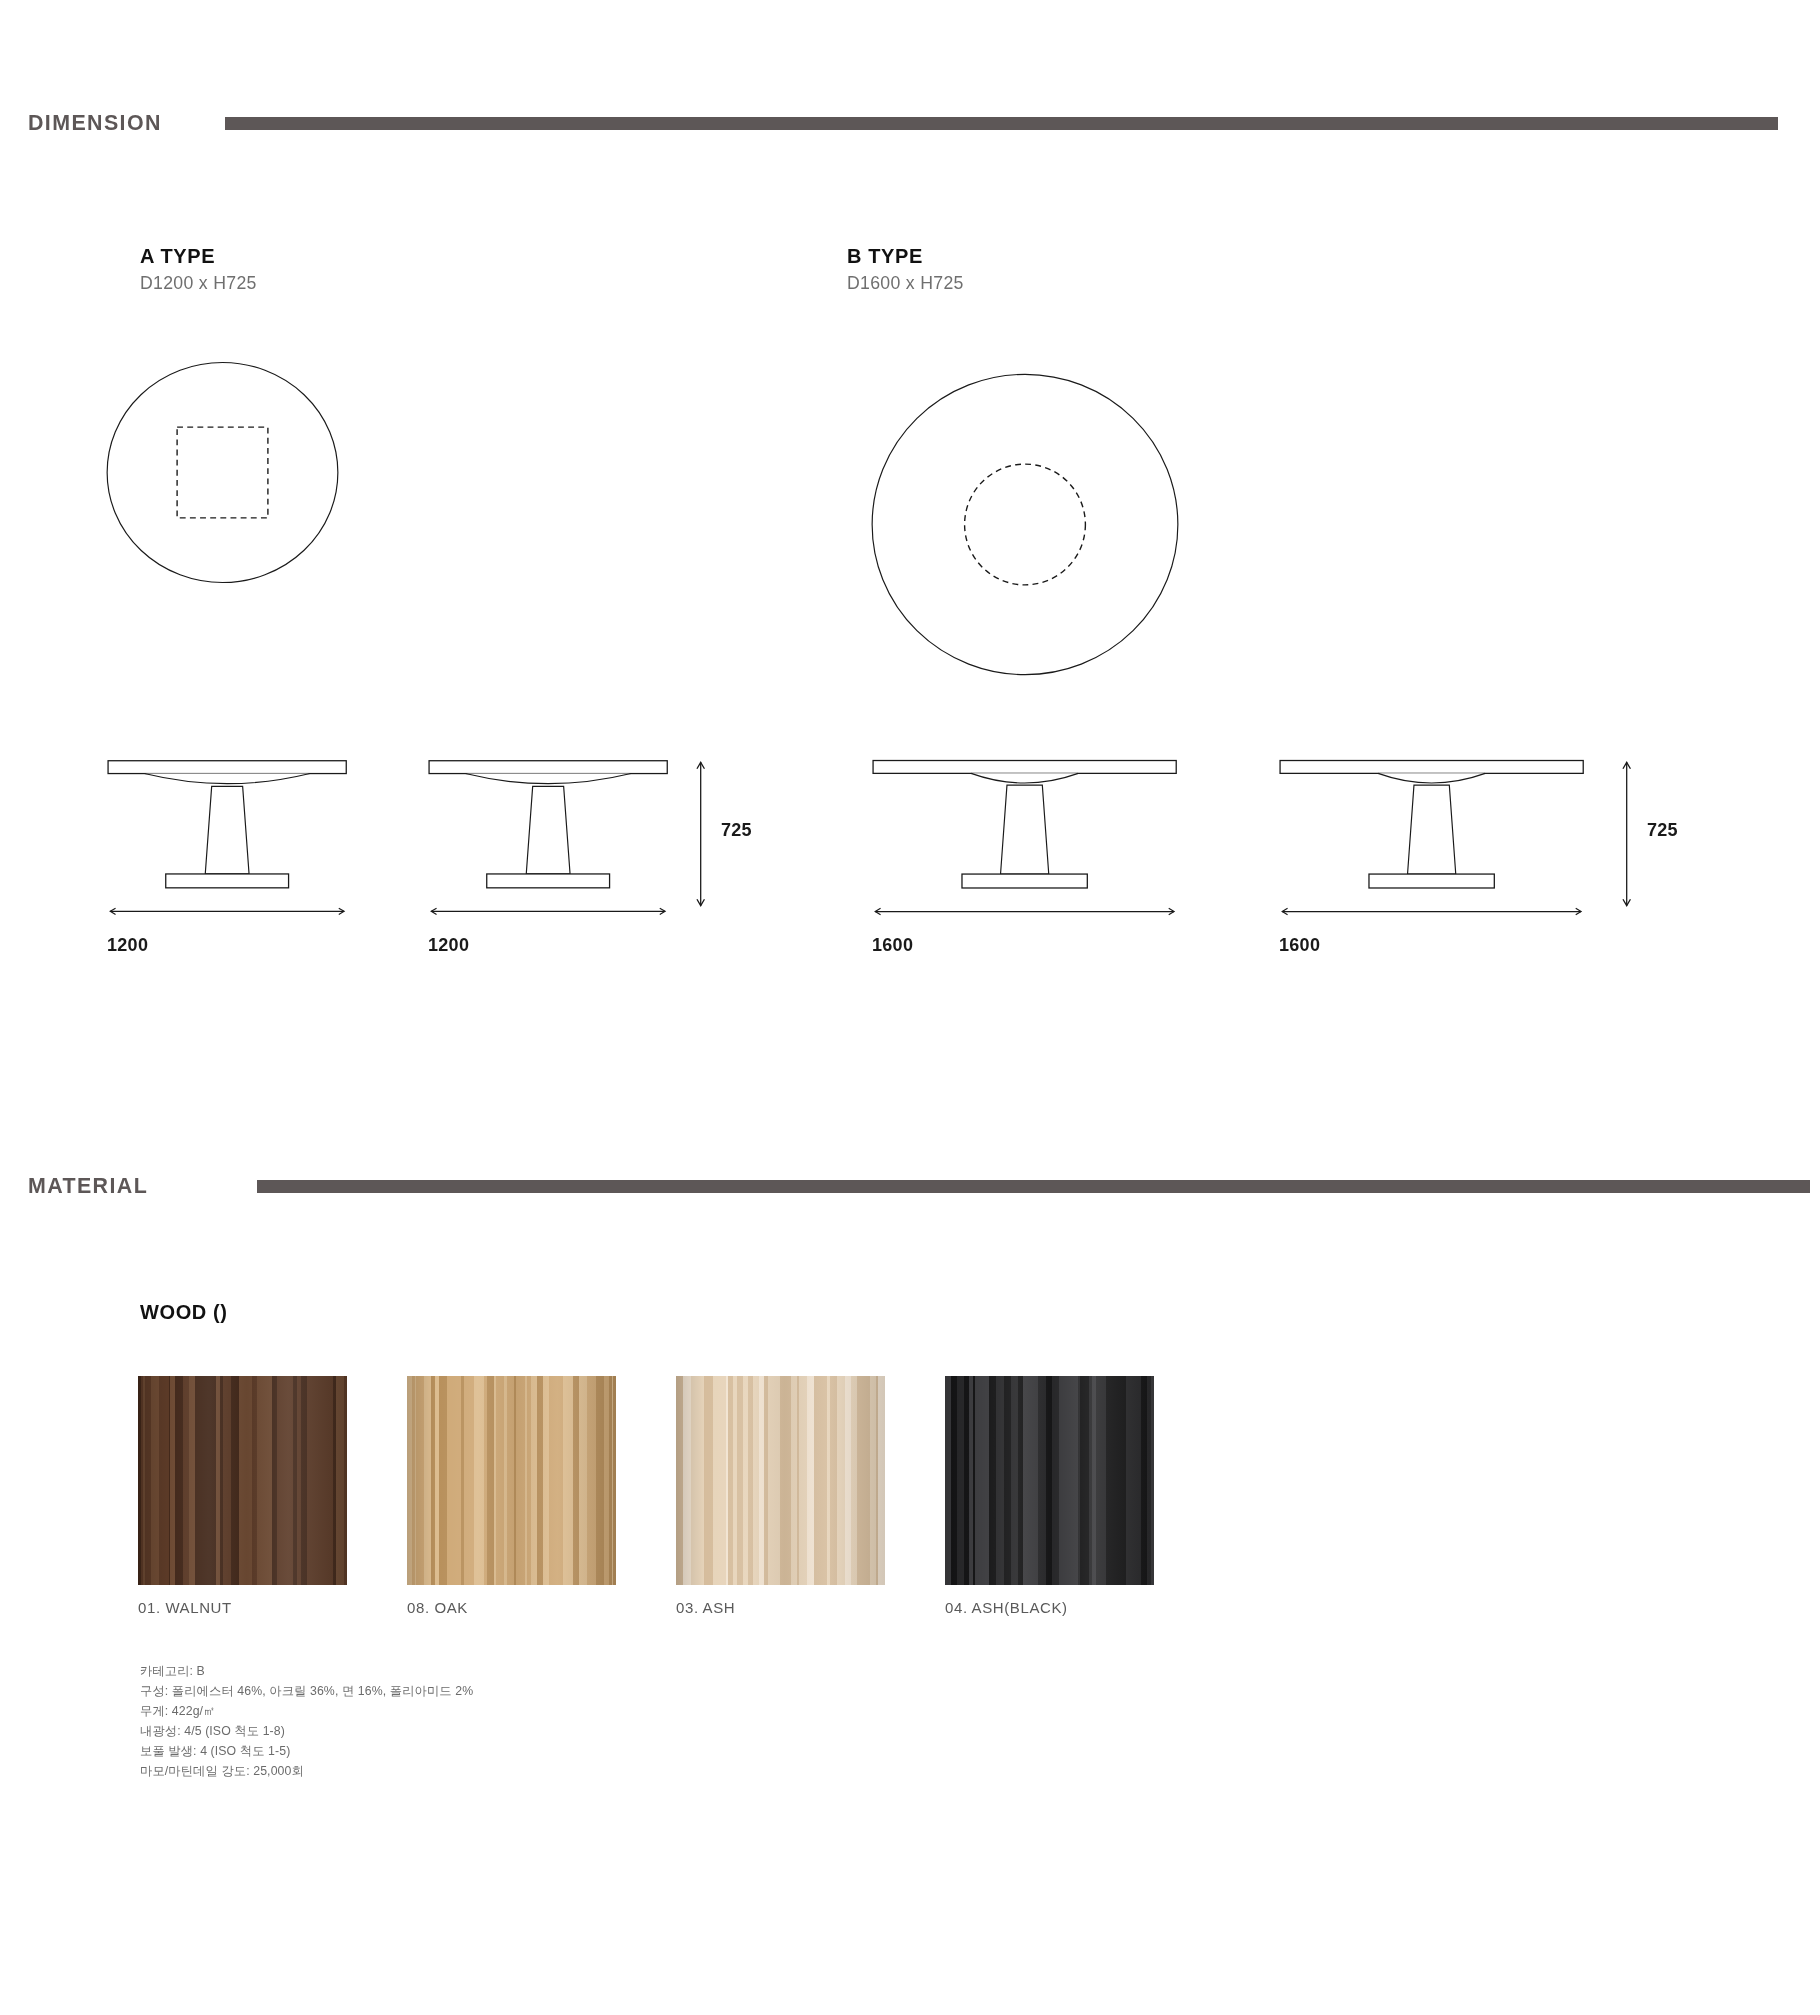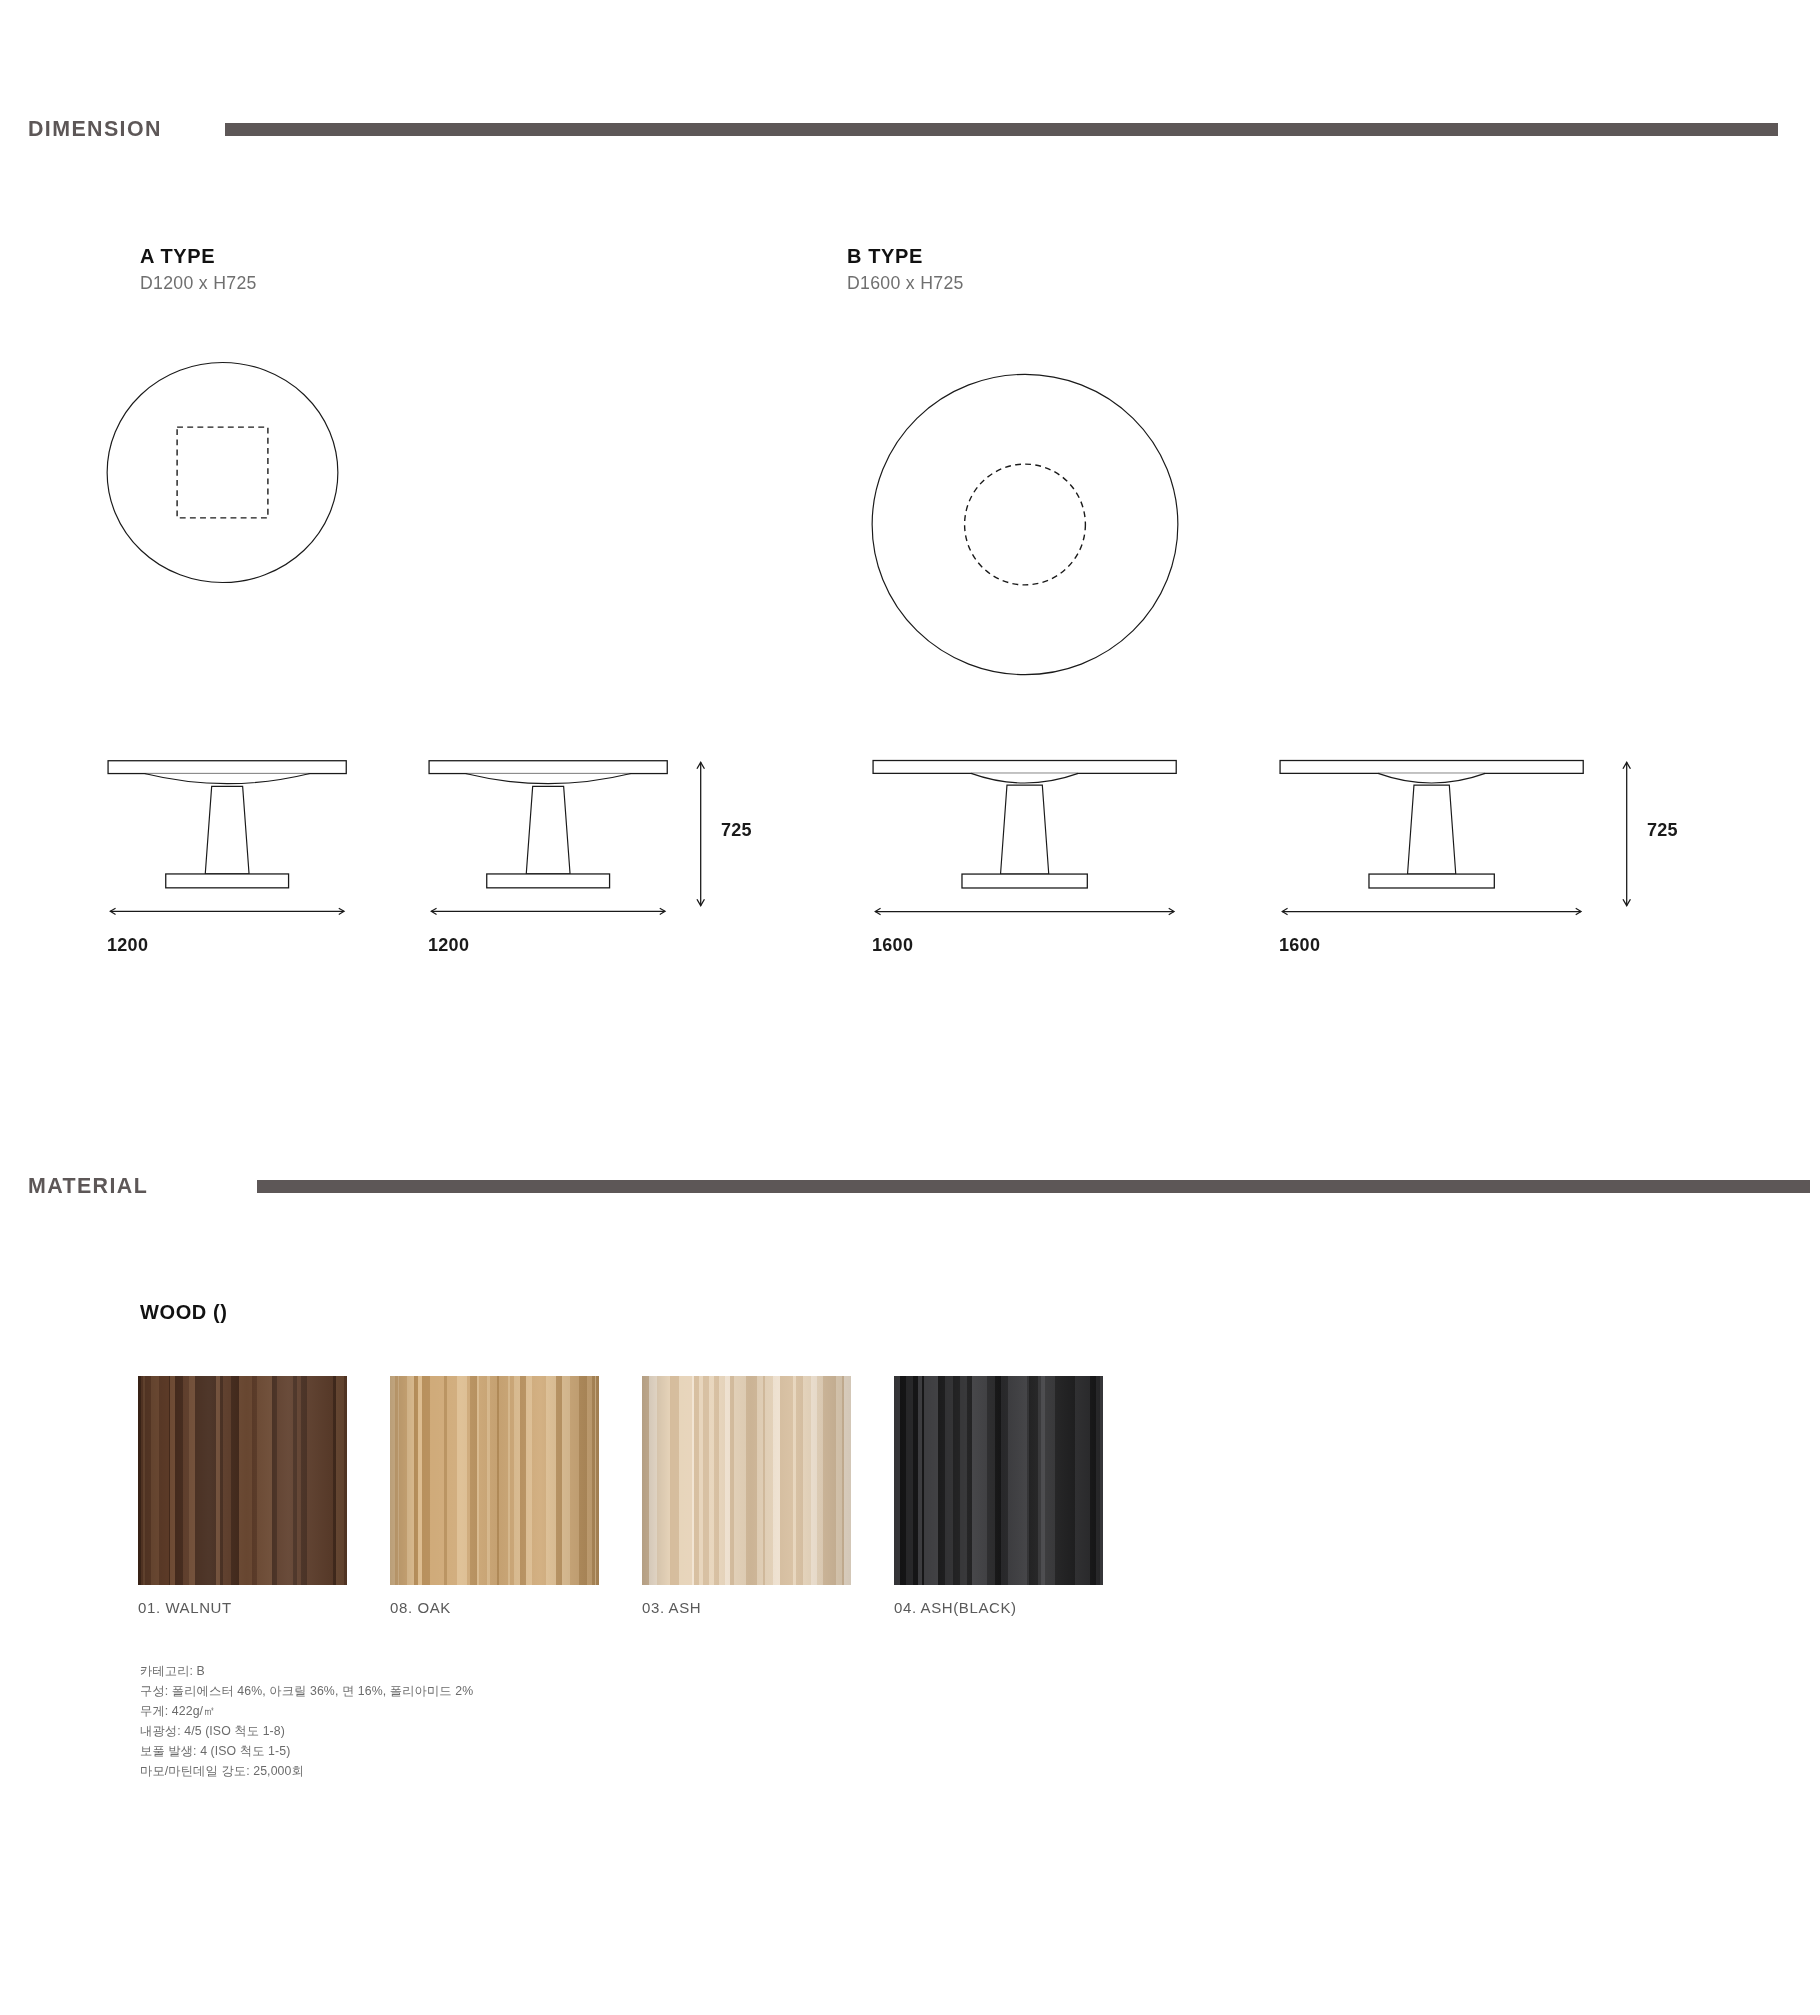--- a/index.html
+++ b/index.html
@@ -13,21 +13,21 @@
   .page { position: relative; width: 1820px; height: 2015px; background: #fff; overflow: hidden; }
 
   
   .section-header { position: absolute; display: flex; align-items: center; }
   .section-header .title {
     font-size: 21.4px; font-weight: 700; letter-spacing: 1.4px;
     color: #5d5757; white-space: nowrap;
   }
   .section-header .rule { height: 13px; background: #5d5757; }
 
-  #dimension-header { left: 28px; top: 117px; width: 1782px; }
+  #dimension-header { left: 28px; top: 111px; width: 1782px; }
   #dimension-header .rule { margin-left: 63px; width: 1553px; }
   #material-header  { left: 28px; top: 1174px; width: 1782px; justify-content: space-between; }
   #material-header .rule { margin-left: 63px; width: 1553px; }
 
   
   .type-block { position: absolute; }
   .type-name {
     font-size: 20px; font-weight: 700; color: #111111;
     letter-spacing: 0.6px; line-height: 1;
   }
@@ -56,21 +56,21 @@
     position: absolute; font-size: 18px; font-weight: 700;
     color: #1a1a1a; letter-spacing: 0.3px; white-space: nowrap;
   }
   .dim-w { }
 
   
   #wood-title {
     position: absolute; left: 140px; top: 1301px;
     font-size: 20px; font-weight: 700; color: #111111; letter-spacing: 0.6px;
   }
-  #swatch-row { position: absolute; left: 138px; top: 1376px; display: flex; gap: 43px; }
+  #swatch-row { position: absolute; left: 138px; top: 1376px; display: flex; gap: 60px; }
   .swatch-cell { width: 209px; }
   .swatch {
     width: 209px; height: 209px; position: relative; overflow: hidden;
   }
   .swatch .grain {
     position: absolute; inset: 0;
   }
   .swatch-label {
     margin-top: 14.4px; font-size: 15px; color: #5a5a5a;
     letter-spacing: 0.6px; white-space: nowrap;

